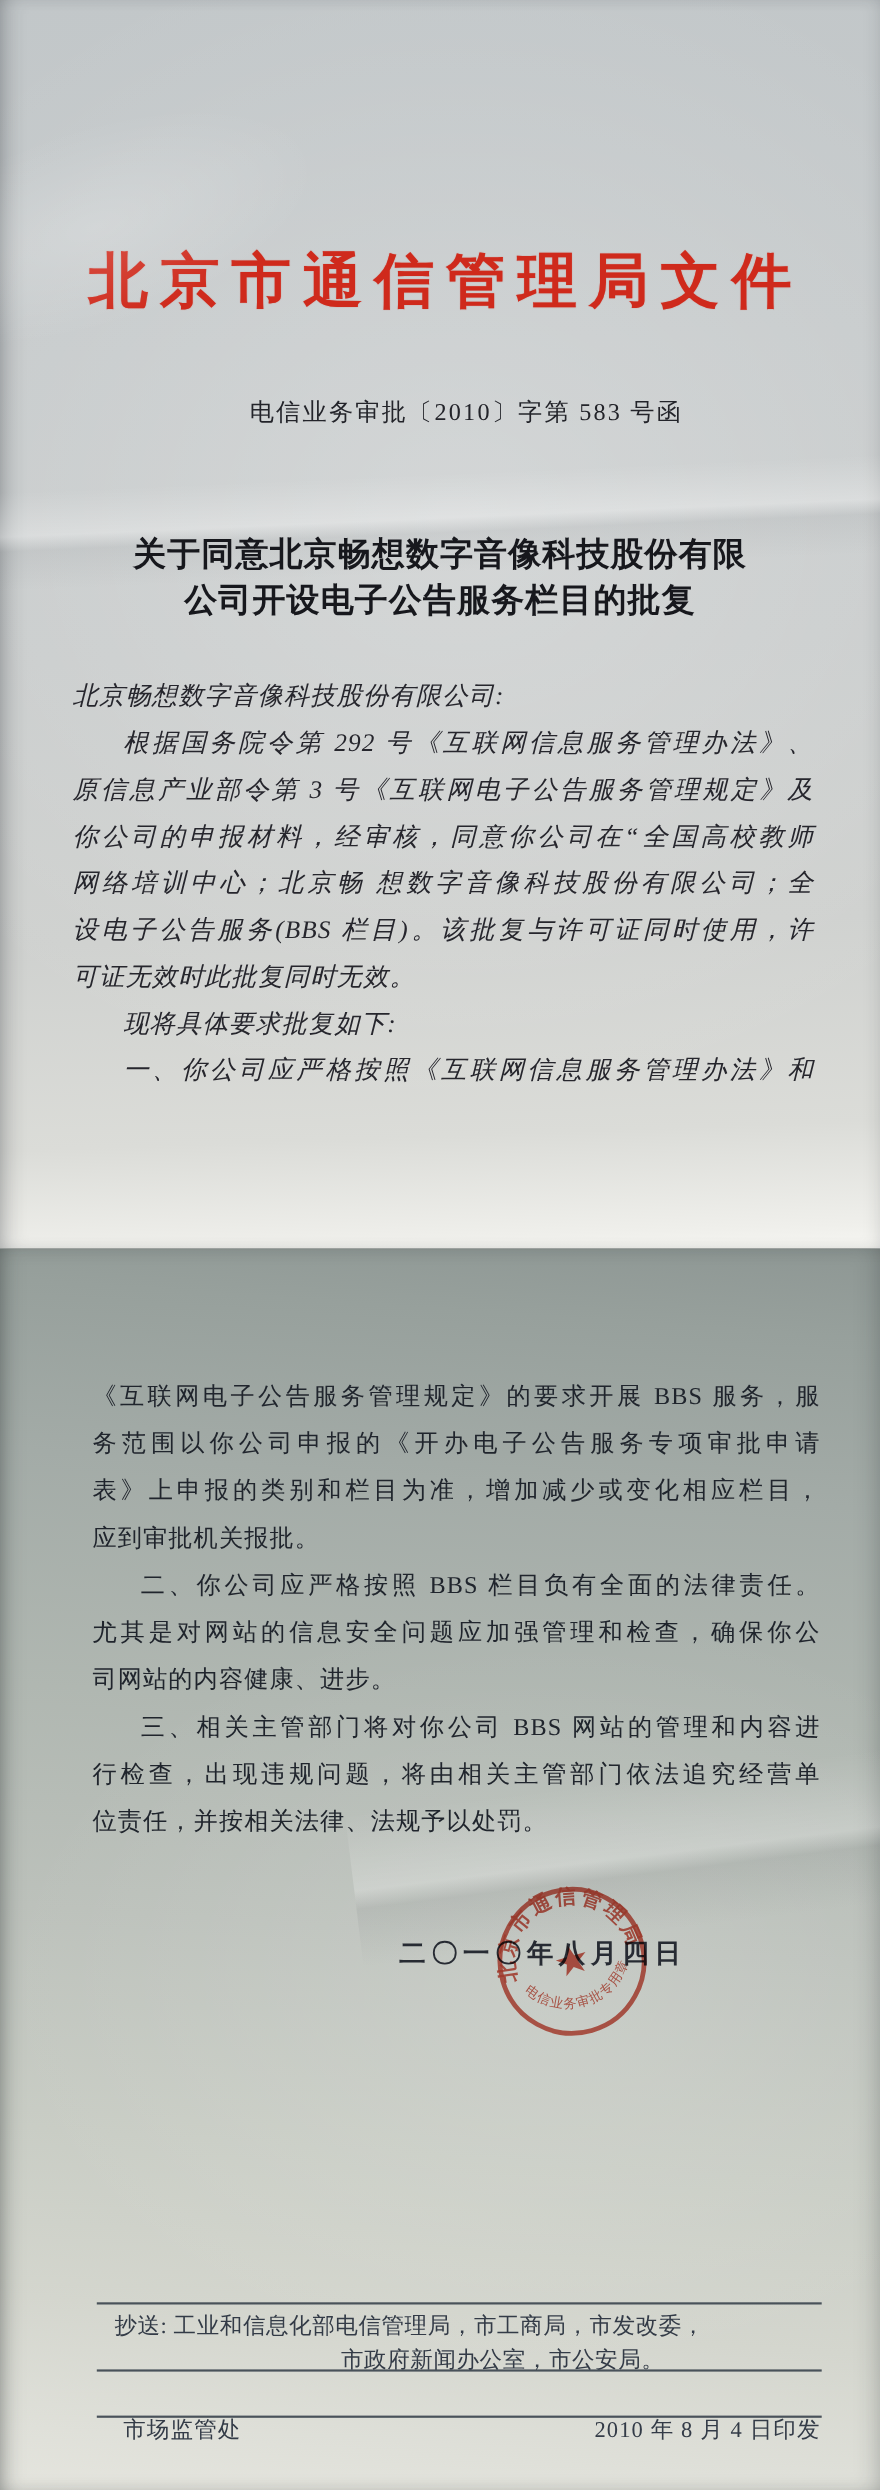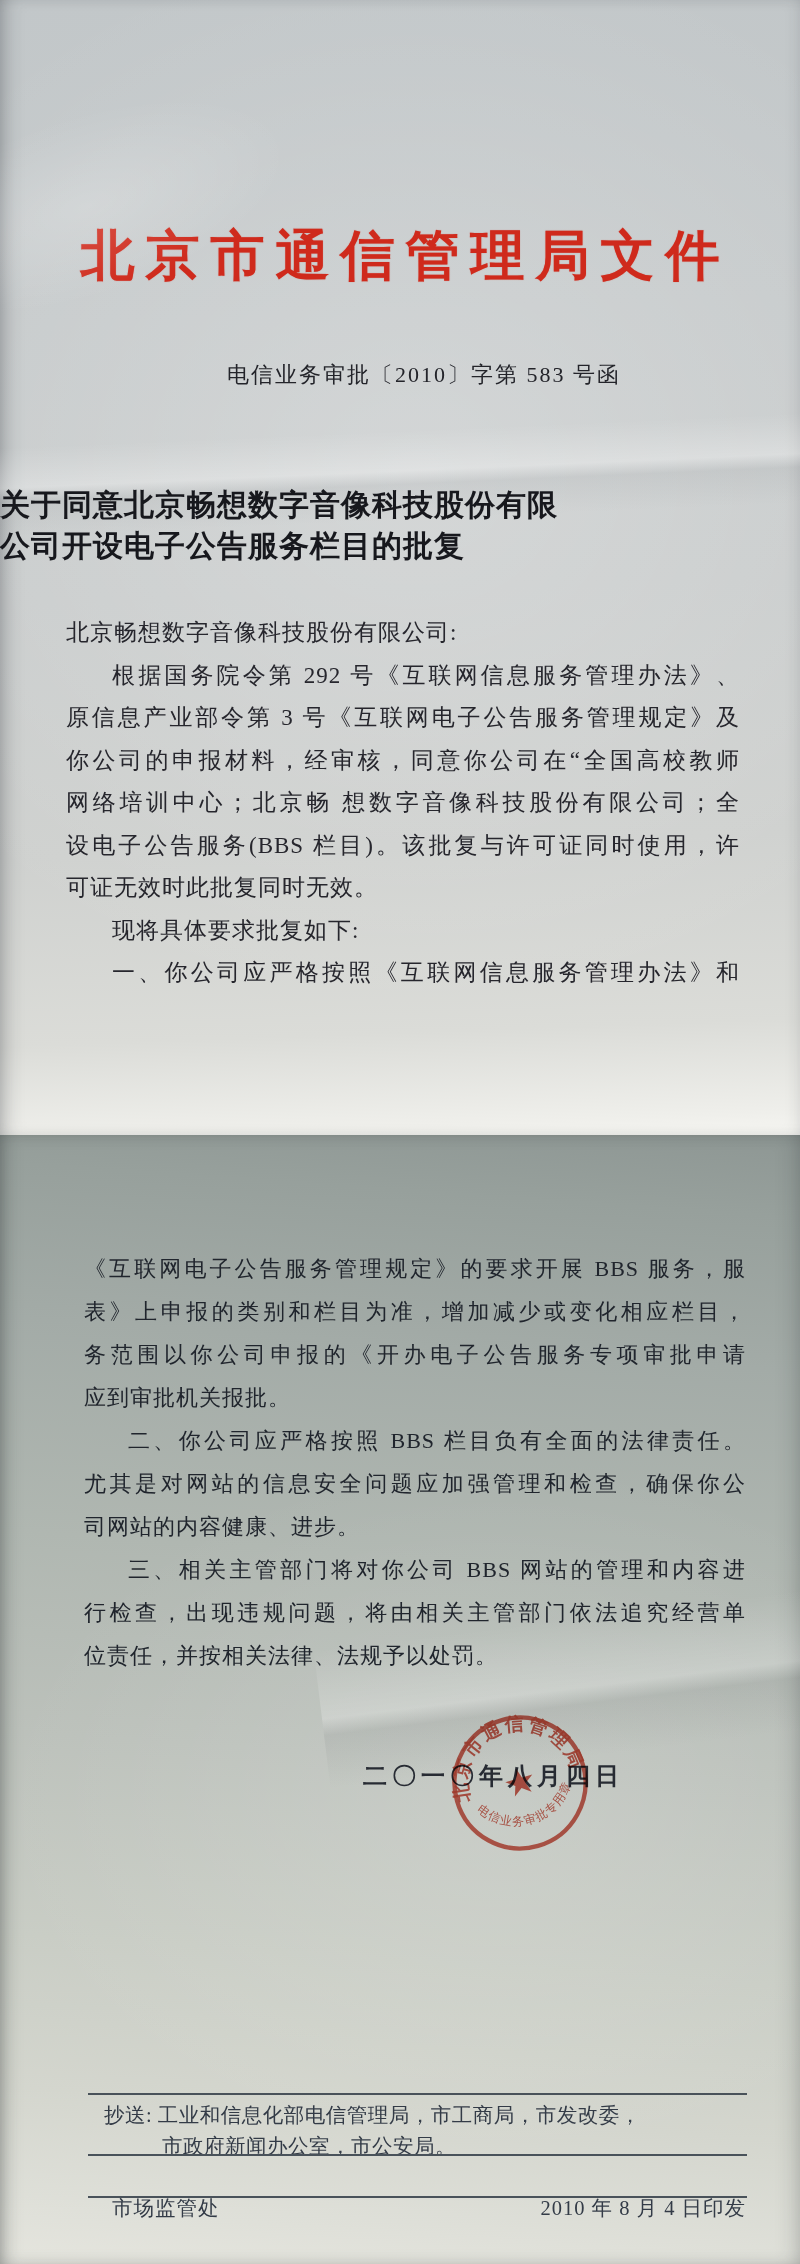--- a/index.html
+++ b/index.html
@@ -31,31 +31,31 @@
     position:absolute;top:220px;left:0;width:100%;margin:0;
     text-align:center;font-size:54px;font-weight:bold;letter-spacing:11px;text-indent:11px;
     color:#cf2a1c;text-shadow:0 0 1px rgba(207,42,28,.55);
   }
   .docnum{
     position:absolute;top:360px;left:0;width:100%;
     text-align:center;font-size:22px;letter-spacing:2px;color:#23242a;padding-left:24px;
   }
   .title{
     position:absolute;top:484px;left:0;width:100%;margin:0;
-    font-size:30px;font-weight:bold;line-height:41px;
+    text-align:center;font-size:30px;font-weight:bold;line-height:41px;
     letter-spacing:1px;color:#17181d;
   }
   .body{position:absolute;color:#26262d;}
   .body .ln{
     text-align:justify;text-align-last:justify;letter-spacing:1px;white-space:nowrap;
   }
   .body .ln.short{text-align-last:left;white-space:normal;}
   .body .ln.indent{text-indent:2em;}
   .body1{top:612px;left:66px;width:674px;font-size:23px;}
-  .body1 .ln{line-height:42.5px;height:42.5px;}
+  .body1 .ln{line-height:42.5px;height:42.5px;font-style:italic;}
 
   
   .photo2{
     top:1135px;height:1129px;
     background:
       radial-gradient(90% 45% at 62% 60%, rgba(255,255,255,.14), rgba(0,0,0,0) 70%),
       linear-gradient(184deg,#8e9794 0%,#97a09c 7%,#a3aba7 20%,#b0b7b1 38%,#bcc1bb 55%,#c9cdc5 72%,#d4d6ce 85%,#dfe0d9 95%,#e5e5de 100%);
     box-shadow:inset 12px 0 20px -12px rgba(30,35,38,.5), inset -10px 0 24px -12px rgba(30,35,38,.35);
   }
   .photo2::before{ 
@@ -74,21 +74,21 @@
     mix-blend-mode:multiply;opacity:.92;pointer-events:none;
   }
   .footer-rule{position:absolute;left:88px;width:659px;height:2px;background:#49525a;}
   .rule1{top:958px;}
   .rule2{top:1019px;}
   .rule3{top:1061px;}
   .ccblock{
     position:absolute;top:965px;left:104px;width:648px;
     font-size:20.5px;line-height:31px;color:#333b47;letter-spacing:.5px;
   }
-  .ccblock .cc2{padding-left:58px;}
+  .ccblock .cc2{padding-left:58px;text-align:center;}
   .issuer-row{
     position:absolute;top:1027px;left:112px;width:634px;
     display:flex;justify-content:space-between;
     font-size:20.5px;color:#333b47;letter-spacing:1px;margin-top:32px;
   }
 </style>
 </head>
 <body>
 
 <div class="stage">
@@ -109,22 +109,22 @@
       <div class="ln">设电子公告服务(BBS 栏目)。该批复与许可证同时使用，许</div>
       <div class="ln short">可证无效时此批复同时无效。</div>
       <div class="ln short indent">现将具体要求批复如下:</div>
       <div class="ln indent">一、你公司应严格按照《互联网信息服务管理办法》和</div>
     </div>
   </section>
 
   <section class="photo photo2">
     <div class="body body2">
       <div class="ln">《互联网电子公告服务管理规定》的要求开展 BBS 服务，服</div>
+      <div class="ln">务范围以你公司申报的《开办电子公告服务专项审批申请</div>
       <div class="ln">表》上申报的类别和栏目为准，增加减少或变化相应栏目，</div>
-      <div class="ln">务范围以你公司申报的《开办电子公告服务专项审批申请</div>
       <div class="ln short">应到审批机关报批。</div>
       <div class="ln indent">二、你公司应严格按照 BBS 栏目负有全面的法律责任。</div>
       <div class="ln">尤其是对网站的信息安全问题应加强管理和检查，确保你公</div>
       <div class="ln short">司网站的内容健康、进步。</div>
       <div class="ln indent">三、相关主管部门将对你公司 BBS 网站的管理和内容进</div>
       <div class="ln">行检查，出现违规问题，将由相关主管部门依法追究经营单</div>
       <div class="ln short">位责任，并按相关法律、法规予以处罚。</div>
     </div>
 
     <div class="date">二〇一〇年八月四日</div>

